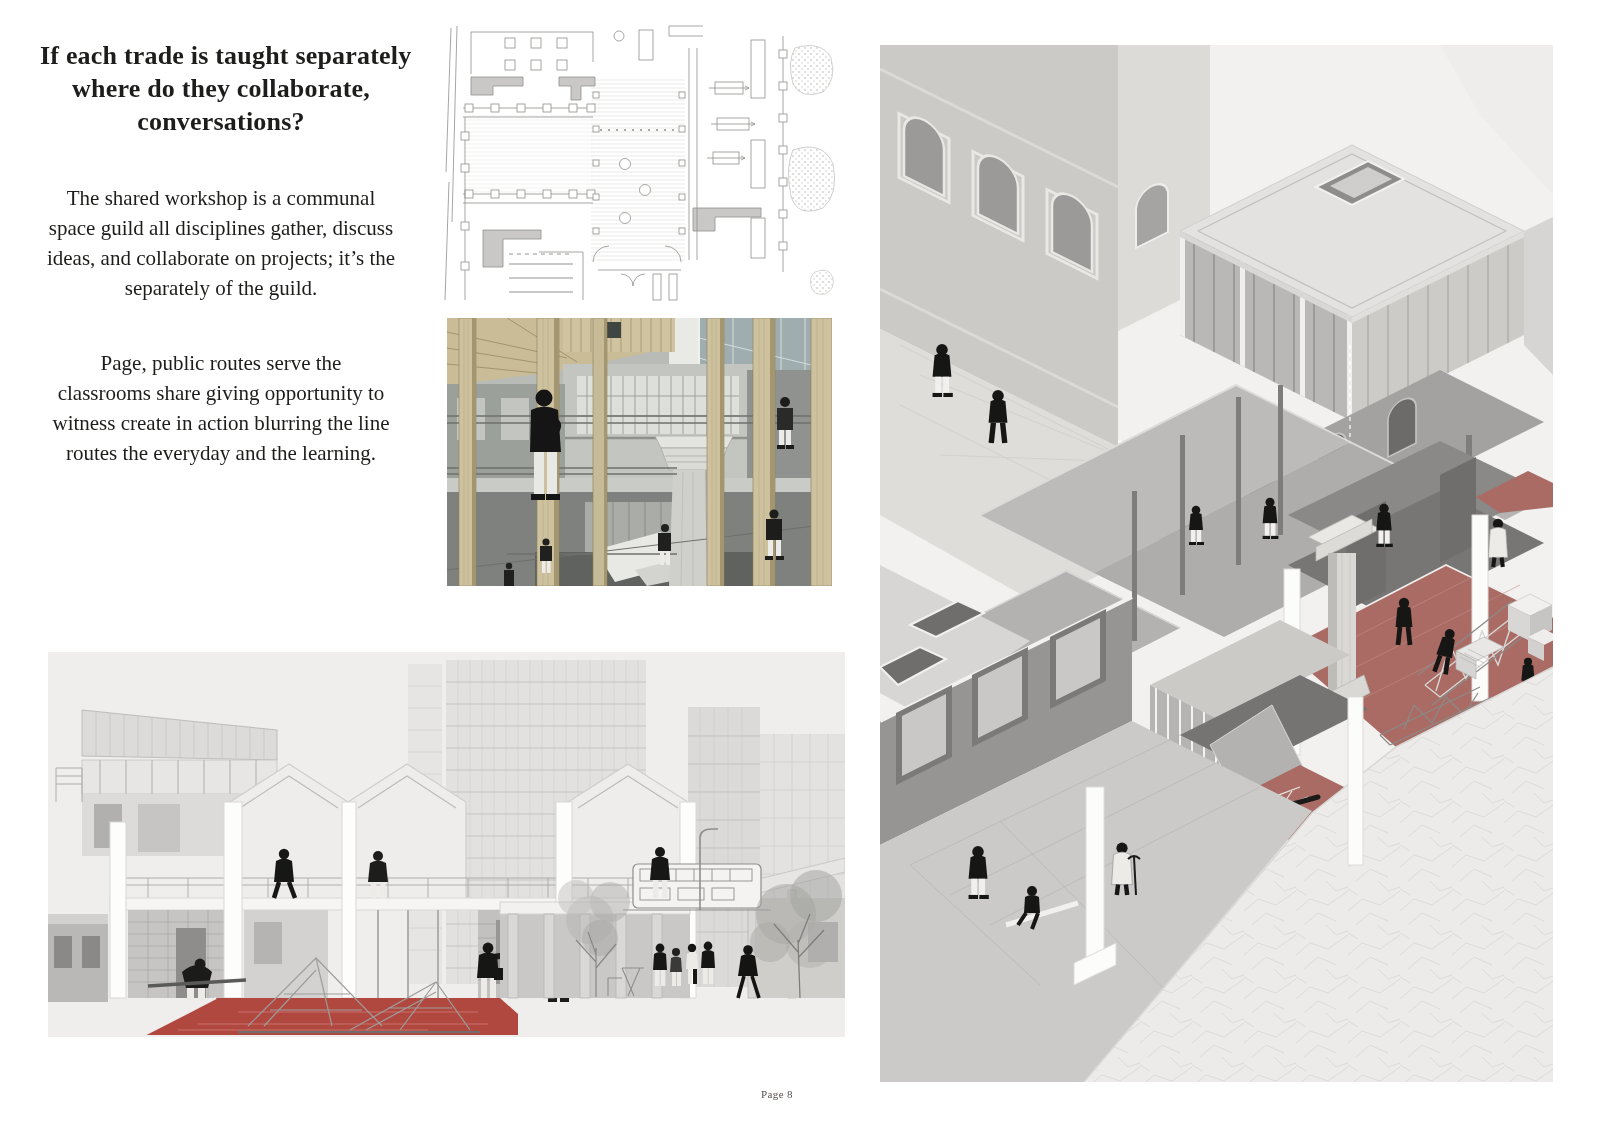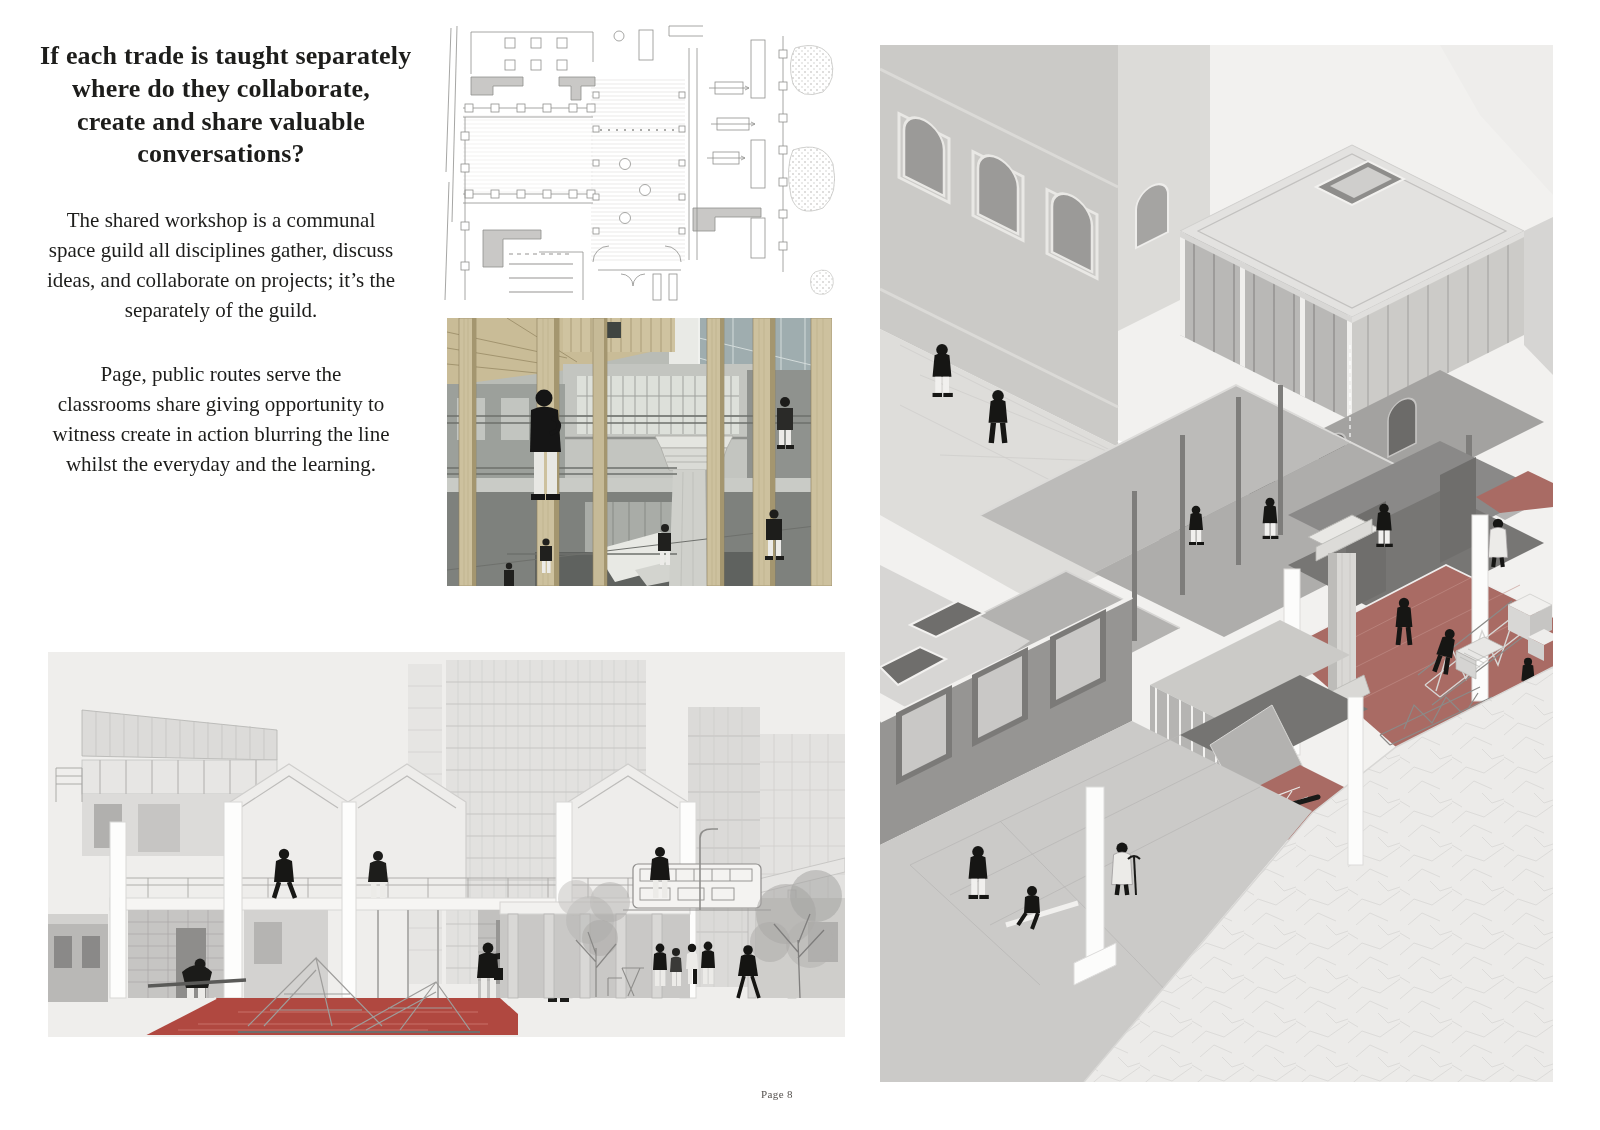--- a/index.html
+++ b/index.html
@@ -3,54 +3,53 @@
 <meta charset="utf-8">
 <style>
   html,body{margin:0;padding:0;}
   body{
     width:1600px;height:1130px;position:relative;background:#ffffff;
     font-family:"Liberation Serif","DejaVu Serif",serif;color:#1d1d1b;
     overflow:hidden;
   }
   .text-col{position:absolute;left:40px;top:40px;width:362px;text-align:center;}
   .heading{font-size:26px;line-height:1.26;font-weight:600;letter-spacing:.2px;}
-  .para{font-size:21px;line-height:1.43;margin-top:34px;font-weight:400;}
+  .para{font-size:21px;line-height:1.43;margin-top:45px;font-weight:400;}
   .para div, .heading div{white-space:nowrap;}
   .fig{position:absolute;}
   .fig svg{display:block;}
   #fig-plan{left:443px;top:22px;width:392px;height:280px;}
   #fig-workshop{left:447px;top:318px;width:385px;height:268px;}
   #fig-section{left:48px;top:652px;width:797px;height:385px;}
   #fig-iso{left:880px;top:45px;width:673px;height:1037px;}
   .page-num{
     position:absolute;left:712px;top:1088px;width:130px;text-align:center;
     font-size:11px;color:#55514e;letter-spacing:.4px;
   }
 </style>
 </head>
 <body>
 
 <div class="text-col">
   <div class="heading">
     <div>If each trade is taught separately</div>
     <div>where do they collaborate,</div>
-    <div>create and share valuable</div>
     <div>conversations?</div>
   </div>
   <div class="para">
     <div>The shared workshop is a communal</div>
     <div>space guild all disciplines gather, discuss</div>
     <div>ideas, and collaborate on projects; it’s the</div>
     <div>separately of the guild.</div>
   </div>
   <div class="para">
     <div>Page, public routes serve the</div>
     <div>classrooms share giving opportunity to</div>
     <div>witness create in action blurring the line</div>
-    <div>whilst the everyday and the learning.</div>
+    <div>routes the everyday and the learning.</div>
   </div>
 </div>
 
 <div class="fig" id="fig-plan">
 <svg viewBox="0 0 392 280" width="392" height="280" role="img" aria-label="Line-drawn ground floor plan with courtyard columns, colonnades and planting">
   <defs>
     <pattern id="ph" width="4" height="4" patternUnits="userSpaceOnUse">
       <path d="M0 2 H4" stroke="#e2e1df" stroke-width="0.7"></path>
     </pattern>
     <pattern id="pd" width="6" height="6" patternUnits="userSpaceOnUse">

